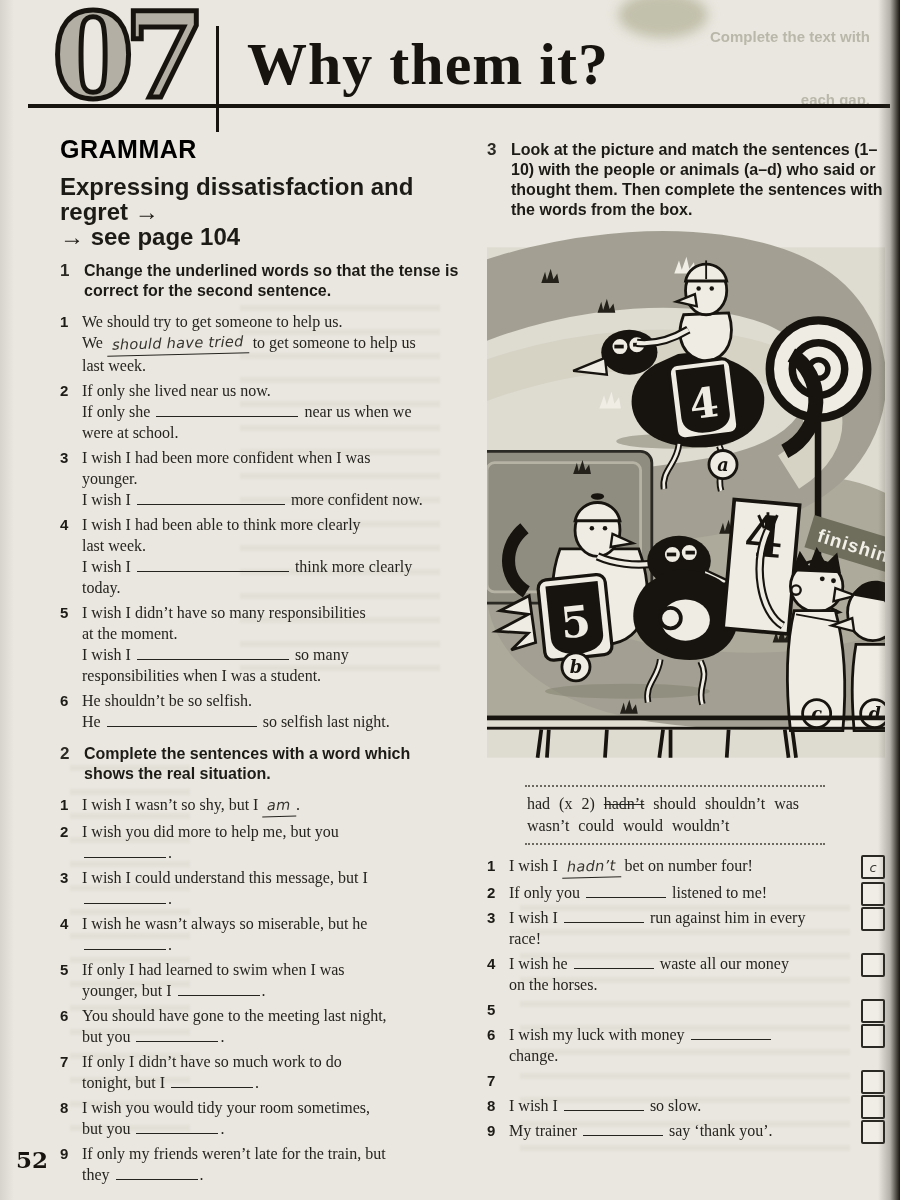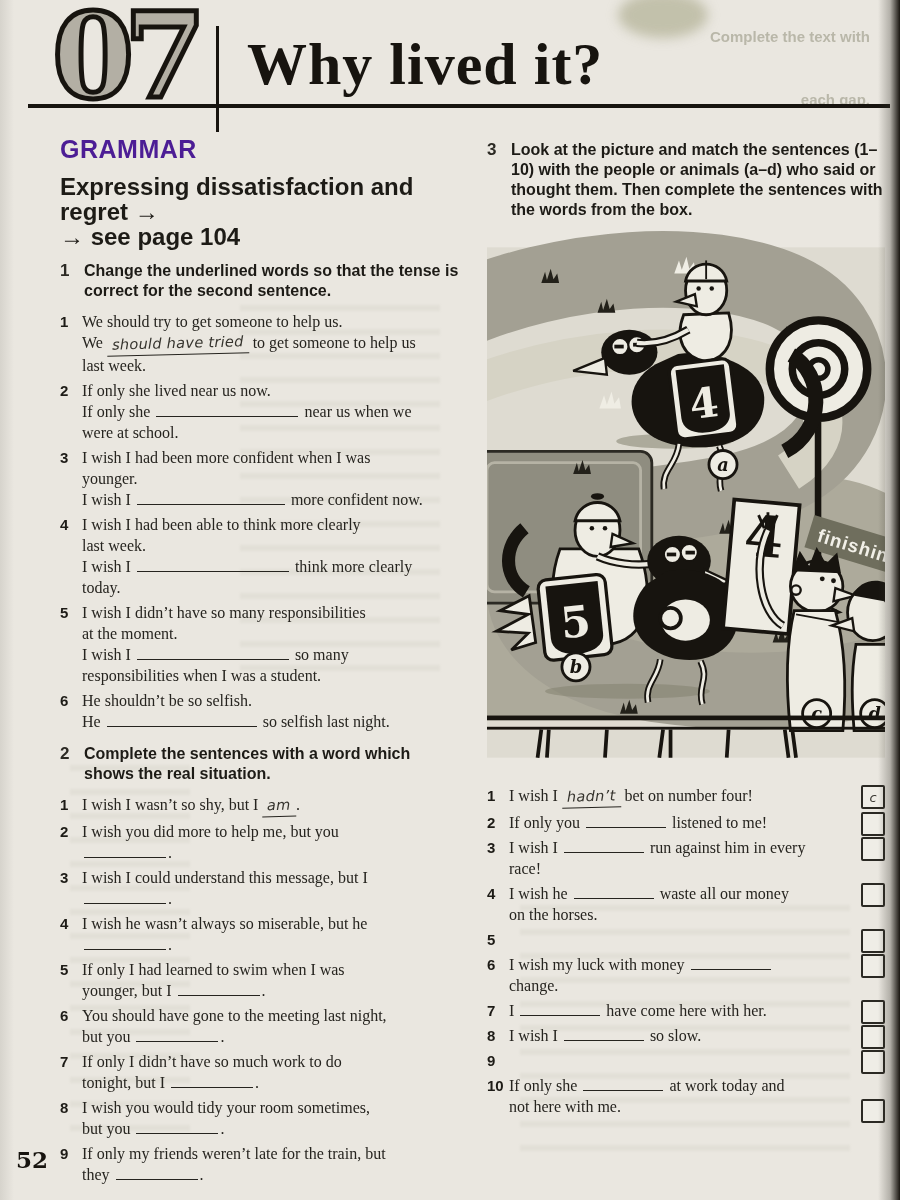--- a/index.html
+++ b/index.html
@@ -24,21 +24,21 @@
     font-family:"DejaVu Serif",serif;font-weight:bold;font-size:118px;line-height:1.05;
     color:#b3afa4;-webkit-text-stroke:5px #17140f;letter-spacing:-10px;}
   .unit-title{position:absolute;left:247px;top:30px;z-index:4;
     font-family:"Liberation Serif",serif;font-weight:bold;font-size:60px;color:#17140f;letter-spacing:1px;}
   .page-num{position:absolute;left:16px;top:1146px;font-family:"DejaVu Serif",serif;
     font-weight:bold;font-size:23px;color:#17140f;}
   
   .col-left{position:absolute;left:60px;top:135px;width:400px;z-index:5;}
   .col-right{position:absolute;left:487px;top:140px;width:398px;z-index:5;}
   .grammar-h{font-family:"Liberation Sans",sans-serif;font-weight:bold;font-size:25px;
-    letter-spacing:.5px;margin-bottom:10px;color:#4c1d95;}
+    letter-spacing:.5px;margin-bottom:10px;color:#000000;}
   .section-title{font-family:"Liberation Sans",sans-serif;font-weight:bold;font-size:24px;
     line-height:25px;color:#1d1b16;margin-bottom:12px;}
   .ex-head{display:flex;margin-bottom:10px;}
   .ex-num{width:24px;flex:0 0 24px;font-family:"Liberation Sans",sans-serif;
     font-weight:bold;font-size:17px;color:#2c2a24;}
   .ex-instr{flex:1;font-family:"Liberation Sans",sans-serif;font-weight:bold;
     font-size:16px;line-height:20px;color:#1d1b16;}
   .items{margin:0;}
   .item{display:flex;margin-bottom:4px;position:relative;}
   .inum{width:22px;flex:0 0 22px;font-family:"Liberation Sans",sans-serif;
@@ -74,21 +74,21 @@
   <div class="smudge"></div>
   <div class="bleed-text" style="top:28px;">Complete the text with</div>
   <div class="bleed-text" style="top:60px;margin-top:31px;">each gap.</div>
   <div class="bleed-patch" style="left:240px;top:300px;width:200px;height:380px;"></div>
   <div class="bleed-patch" style="left:520px;top:900px;width:330px;height:260px;"></div>
   <div class="bleed-patch" style="left:70px;top:760px;width:120px;height:380px;"></div>
 
   <div class="rule-h"></div>
   <div class="rule-v"></div>
   <div class="unit-num">07</div>
-  <div class="unit-title">Why lived it?</div>
+  <div class="unit-title">Why them it?</div>
   <div class="page-num">52</div>
 
   <div class="col-left">
     <div class="grammar-h">GRAMMAR</div>
     <div class="section-title">
       <div>Expressing dissatisfaction and regret →</div>
       <div>→ see page 104</div>
     </div>
 
     <div class="ex-head">
@@ -318,20 +318,21 @@
         <text x="414" y="505" text-anchor="middle" font-family="DejaVu Serif, serif" font-style="italic" font-weight="bold" font-size="19" fill="#17140f">d</text>
       </g>
 
       <g>
         <rect x="0" y="500" width="425" height="5" fill="#17140f"></rect>
         <rect x="0" y="512" width="425" height="3" fill="#17140f"></rect>
         <path d="M58,515 L54,545 M66,515 L64,545 M128,515 L126,545 M188,515 L184,545 M196,515 L196,545 M258,515 L256,545 M318,515 L322,545 M326,515 L330,545" stroke="#17140f" stroke-width="4" fill="none"></path>
       </g>
     </svg>
 
+    <div class="word-box">had (x 2) <span class="st">hadn’t</span> should shouldn’t was wasn’t could would wouldn’t</div>
     <div class="items ex3-items">
         <div class="item">
           <span class="inum">1</span>
           <div class="itext">I wish I <span class="hw">hadn’t</span> bet on number four!</div>
           <span class="ibox">c</span>
         </div>
         <div class="item">
           <span class="inum">2</span>
           <div class="itext">If only you <span class="bl" style="width: 80px;"></span> listened to me!</div>
           <span class="ibox"></span>
@@ -350,33 +351,28 @@
           <span class="inum">5</span>
           <span class="ibox"></span>
         </div>
         <div class="item">
           <span class="inum">6</span>
           <div class="itext">I wish my luck with money <span class="bl" style="width: 80px;"></span><br>change.</div>
           <span class="ibox"></span>
         </div>
         <div class="item">
           <span class="inum">7</span>
-          <div class="itext">I <span class="bl" style="width: 80px;"></span> have come here with her.</div>
           <span class="ibox"></span>
         </div>
         <div class="item">
           <span class="inum">8</span>
           <div class="itext">I wish I <span class="bl" style="width: 80px;"></span> so slow.</div>
           <span class="ibox"></span>
         </div>
         <div class="item">
           <span class="inum">9</span>
-          <span class="ibox"></span>
-        </div>
-        <div class="item">
-          <span class="inum">10</span>
-          <div class="itext">If only she <span class="bl" style="width: 80px;"></span> at work today and<br>not here with me.</div>
+          <div class="itext">My trainer <span class="bl" style="width: 80px;"></span> say ‘thank you’.</div>
           <span class="ibox"></span>
         </div>
       </div>
   </div>
 
 </div>
 
 </body></html>

